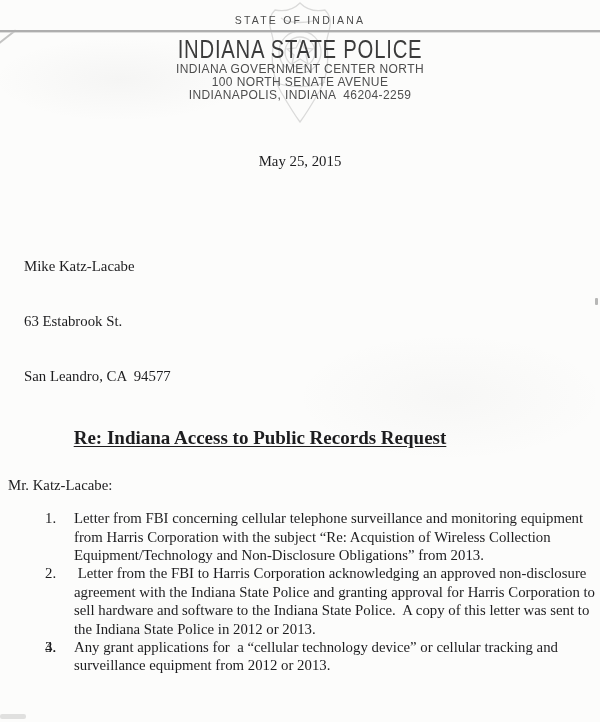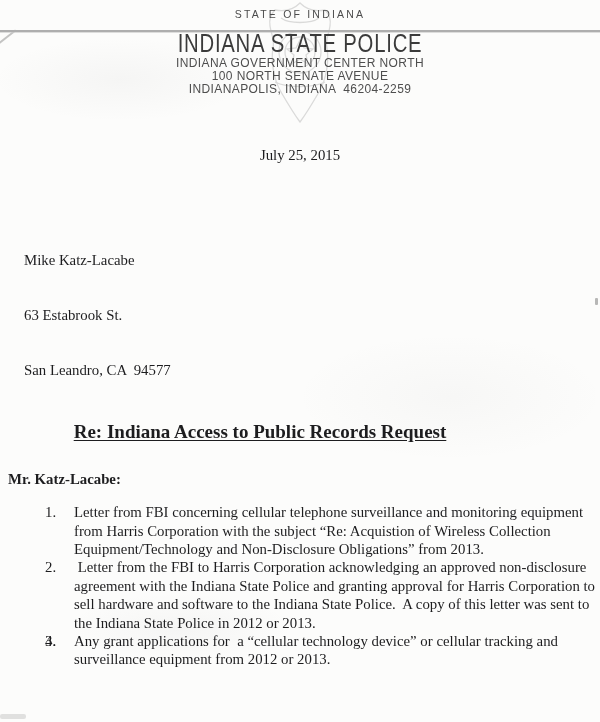--- a/index.html
+++ b/index.html
@@ -18,21 +18,21 @@
       radial-gradient(ellipse 160px 50px at 30% 87%, rgba(120,120,120,0.05), transparent 70%),
       #fcfcfb;
     color: #1d1d1f;
     font-size: 14.8px;
     line-height: 18.4px;
   }
 
   
   .letterhead {
     position: relative;
-    padding-top: 5px;
+    padding-top: 11px;
     text-align: center;
     font-family: "Liberation Sans", sans-serif;
     color: #4e4e4e;
   }
   .badge-watermark {
     position: absolute;
     left: 50%; top: 0;
     transform: translateX(-50%);
     opacity: 0.40;
     pointer-events: none;
@@ -91,21 +91,20 @@
     margin-right: 80px;
     text-align: center;
     font-weight: bold;
     font-size: 19px;
     text-decoration: underline;
     text-underline-offset: 2px;
   }
   .salutation {
     margin-top: 28px;
     padding-left: 8px;
-    font-weight: bold;
   }
   .intro {
     margin: 14px 8px 0 8px;
     white-space: pre-wrap;
   }
   .requests {
     margin-top: 15px;
     padding-left: 8px;
   }
   .req-item { position: relative; }
@@ -159,21 +158,21 @@
       <path d="M14 82 C26 88 52 88 64 82"></path>
     </svg>
     <div class="state-line">STATE OF INDIANA</div>
     <div class="lh-rule"></div>
     <div class="agency">INDIANA STATE POLICE</div>
     <div class="lh-addr">INDIANA GOVERNMENT CENTER NORTH</div>
     <div class="lh-addr">100 NORTH SENATE AVENUE</div>
     <div class="lh-addr">INDIANAPOLIS, INDIANA  46204-2259</div>
   </div>
 
-  <div class="date-line">July 25, 2015</div>
+  <div class="date-line">May 25, 2015</div>
 
   <div class="recipient">
     <div>Mike Katz-Lacabe</div>
     <div>63 Estabrook St.</div>
     <div>San Leandro, CA  94577</div>
   </div>
 
   <div class="subject">Re: Indiana Access to Public Records Request</div>
 
   <div class="salutation">Mr. Katz-Lacabe:</div>

